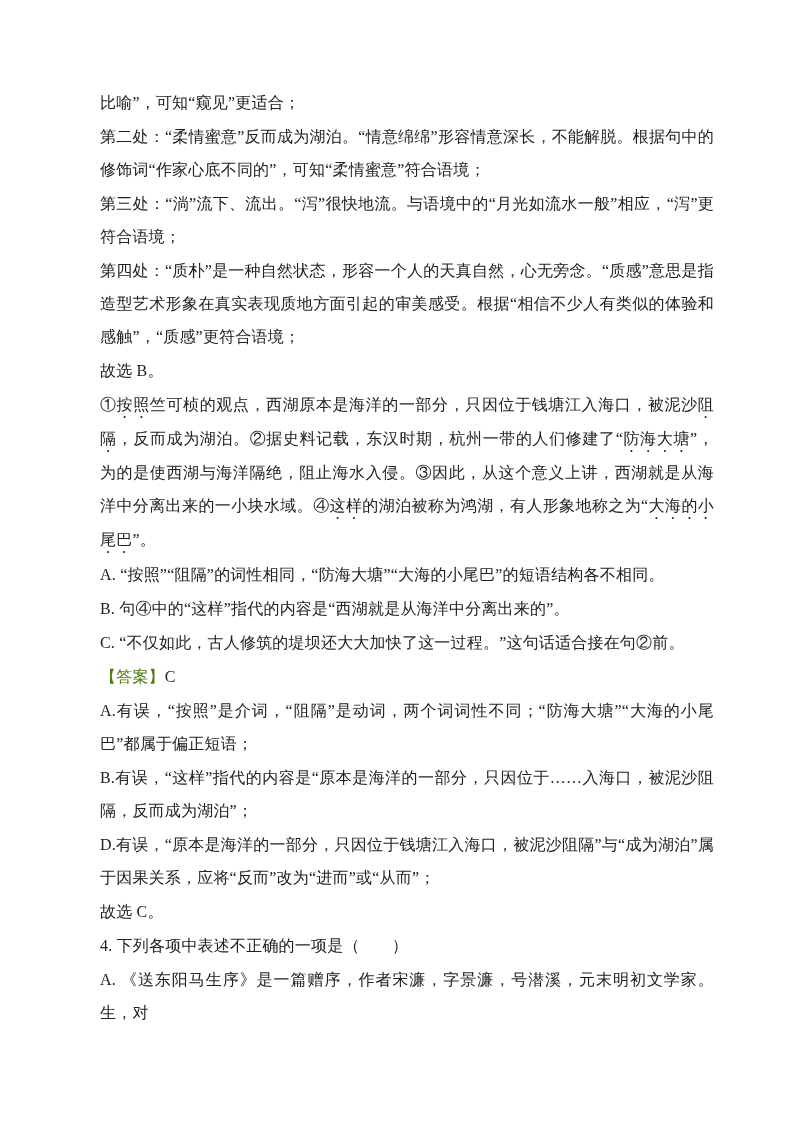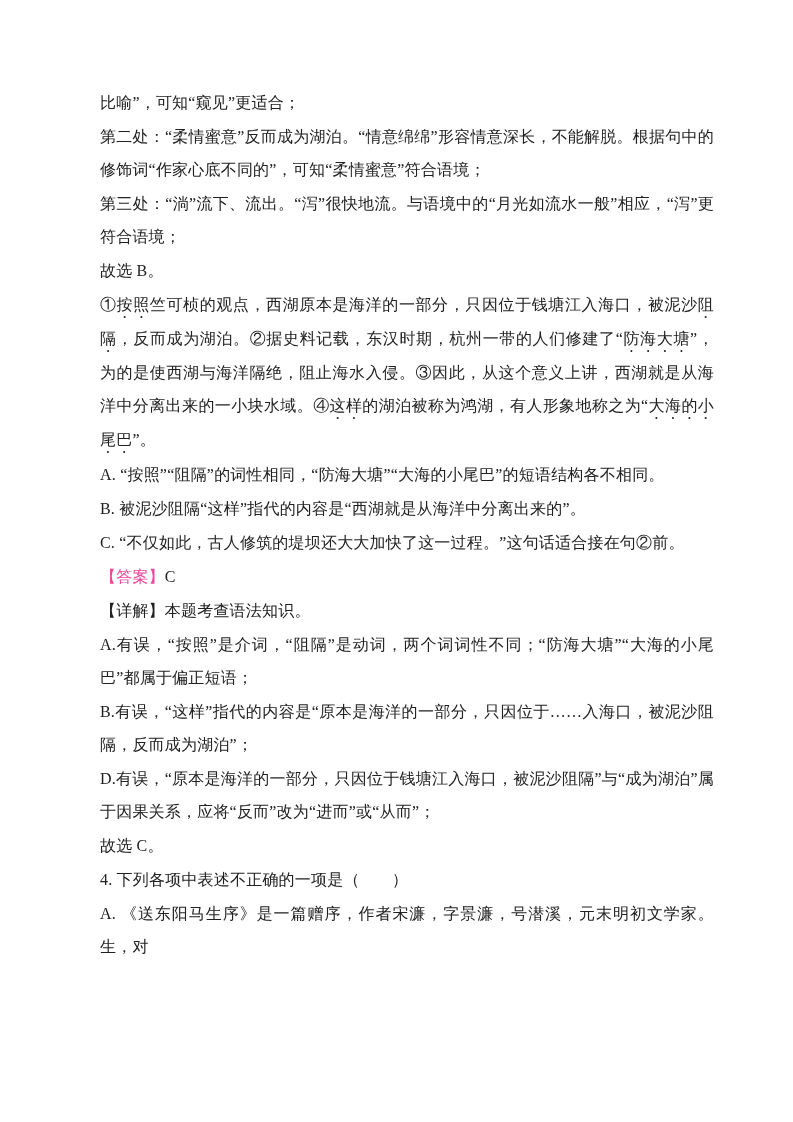--- a/index.html
+++ b/index.html
@@ -23,44 +23,44 @@
     font-size: 16px;
     line-height: 33px;
     color: #212121;
     text-align: justify;
     letter-spacing: 0.2px;
   }
   .content p {
     margin: 0 0 1px 0;
   }
   .accent {
-    color: #ec4899;
+    color: #4d7c0f;
   }
   .em {
     -webkit-text-emphasis: filled dot #212121;
     -webkit-text-emphasis-position: under right;
     text-emphasis: filled dot #212121;
     text-emphasis-position: under right;
   }
 </style>
 </head>
 <body>
 
 <div class="page">
   <div class="content" id="doc-content">
       <p><span>比喻”，可知“窥见”更适合；</span></p>
       <p><span>第二处：“柔情蜜意”反而成为湖泊。“情意绵绵”形容情意深长，不能解脱。根据句中的修饰词“作家心底不同的”，可知“柔情蜜意”符合语境；</span></p>
       <p><span>第三处：“淌”流下、流出。“泻”很快地流。与语境中的“月光如流水一般”相应，“泻”更符合语境；</span></p>
+      <p><span>第四处：“质朴”是一种自然状态，形容一个人的天真自然，心无旁念。“质感”意思是指造型艺术形象在真实表现质地方面引起的审美感受。根据“相信不少人有类似的体验和感触”，“质感”更符合语境；</span></p>
       <p><span>故选 B。</span></p>
       <p><span>①</span><span class="em">按照</span><span>竺可桢的观点，西湖原本是海洋的一部分，只因位于钱塘江入海口，被泥沙</span><span class="em">阻隔</span><span>，反而成为湖泊。②据史料记载，东汉时期，杭州一带的人们修建了“</span><span class="em">防海大塘</span><span>”，为的是使西湖与海洋隔绝，阻止海水入侵。③因此，从这个意义上讲，西湖就是从海洋中分离出来的一小块水域。④</span><span class="em">这样</span><span>的湖泊被称为鸿湖，有人形象地称之为“</span><span class="em">大海的小尾巴</span><span>”。</span></p>
       <p><span>A. “按照”“阻隔”的词性相同，“防海大塘”“大海的小尾巴”的短语结构各不相同。</span></p>
-      <p><span>B. 被泥沙阻隔“这样”指代的内容是“西湖就是从海洋中分离出来的”。</span></p>
+      <p><span>B. 句④中的“这样”指代的内容是“西湖就是从海洋中分离出来的”。</span></p>
       <p><span>C. “不仅如此，古人修筑的堤坝还大大加快了这一过程。”这句话适合接在句②前。</span></p>
       <p><span class="accent">【答案】</span><span>C</span></p>
-      <p><span>【详解】本题考查语法知识。</span></p>
       <p><span>A.有误，“按照”是介词，“阻隔”是动词，两个词词性不同；“防海大塘”“大海的小尾巴”都属于偏正短语；</span></p>
       <p><span>B.有误，“这样”指代的内容是“原本是海洋的一部分，只因位于……入海口，被泥沙阻隔，反而成为湖泊”；</span></p>
       <p><span>D.有误，“原本是海洋的一部分，只因位于钱塘江入海口，被泥沙阻隔”与“成为湖泊”属于因果关系，应将“反而”改为“进而”或“从而”；</span></p>
       <p><span>故选 C。</span></p>
       <p><span>4. 下列各项中表述不正确的一项是（　　）</span></p>
       <p><span>A. 《送东阳马生序》是一篇赠序，作者宋濂，字景濂，号潜溪，元末明初文学家。生，对</span></p>
     </div>
 </div>
 
 </body></html>

